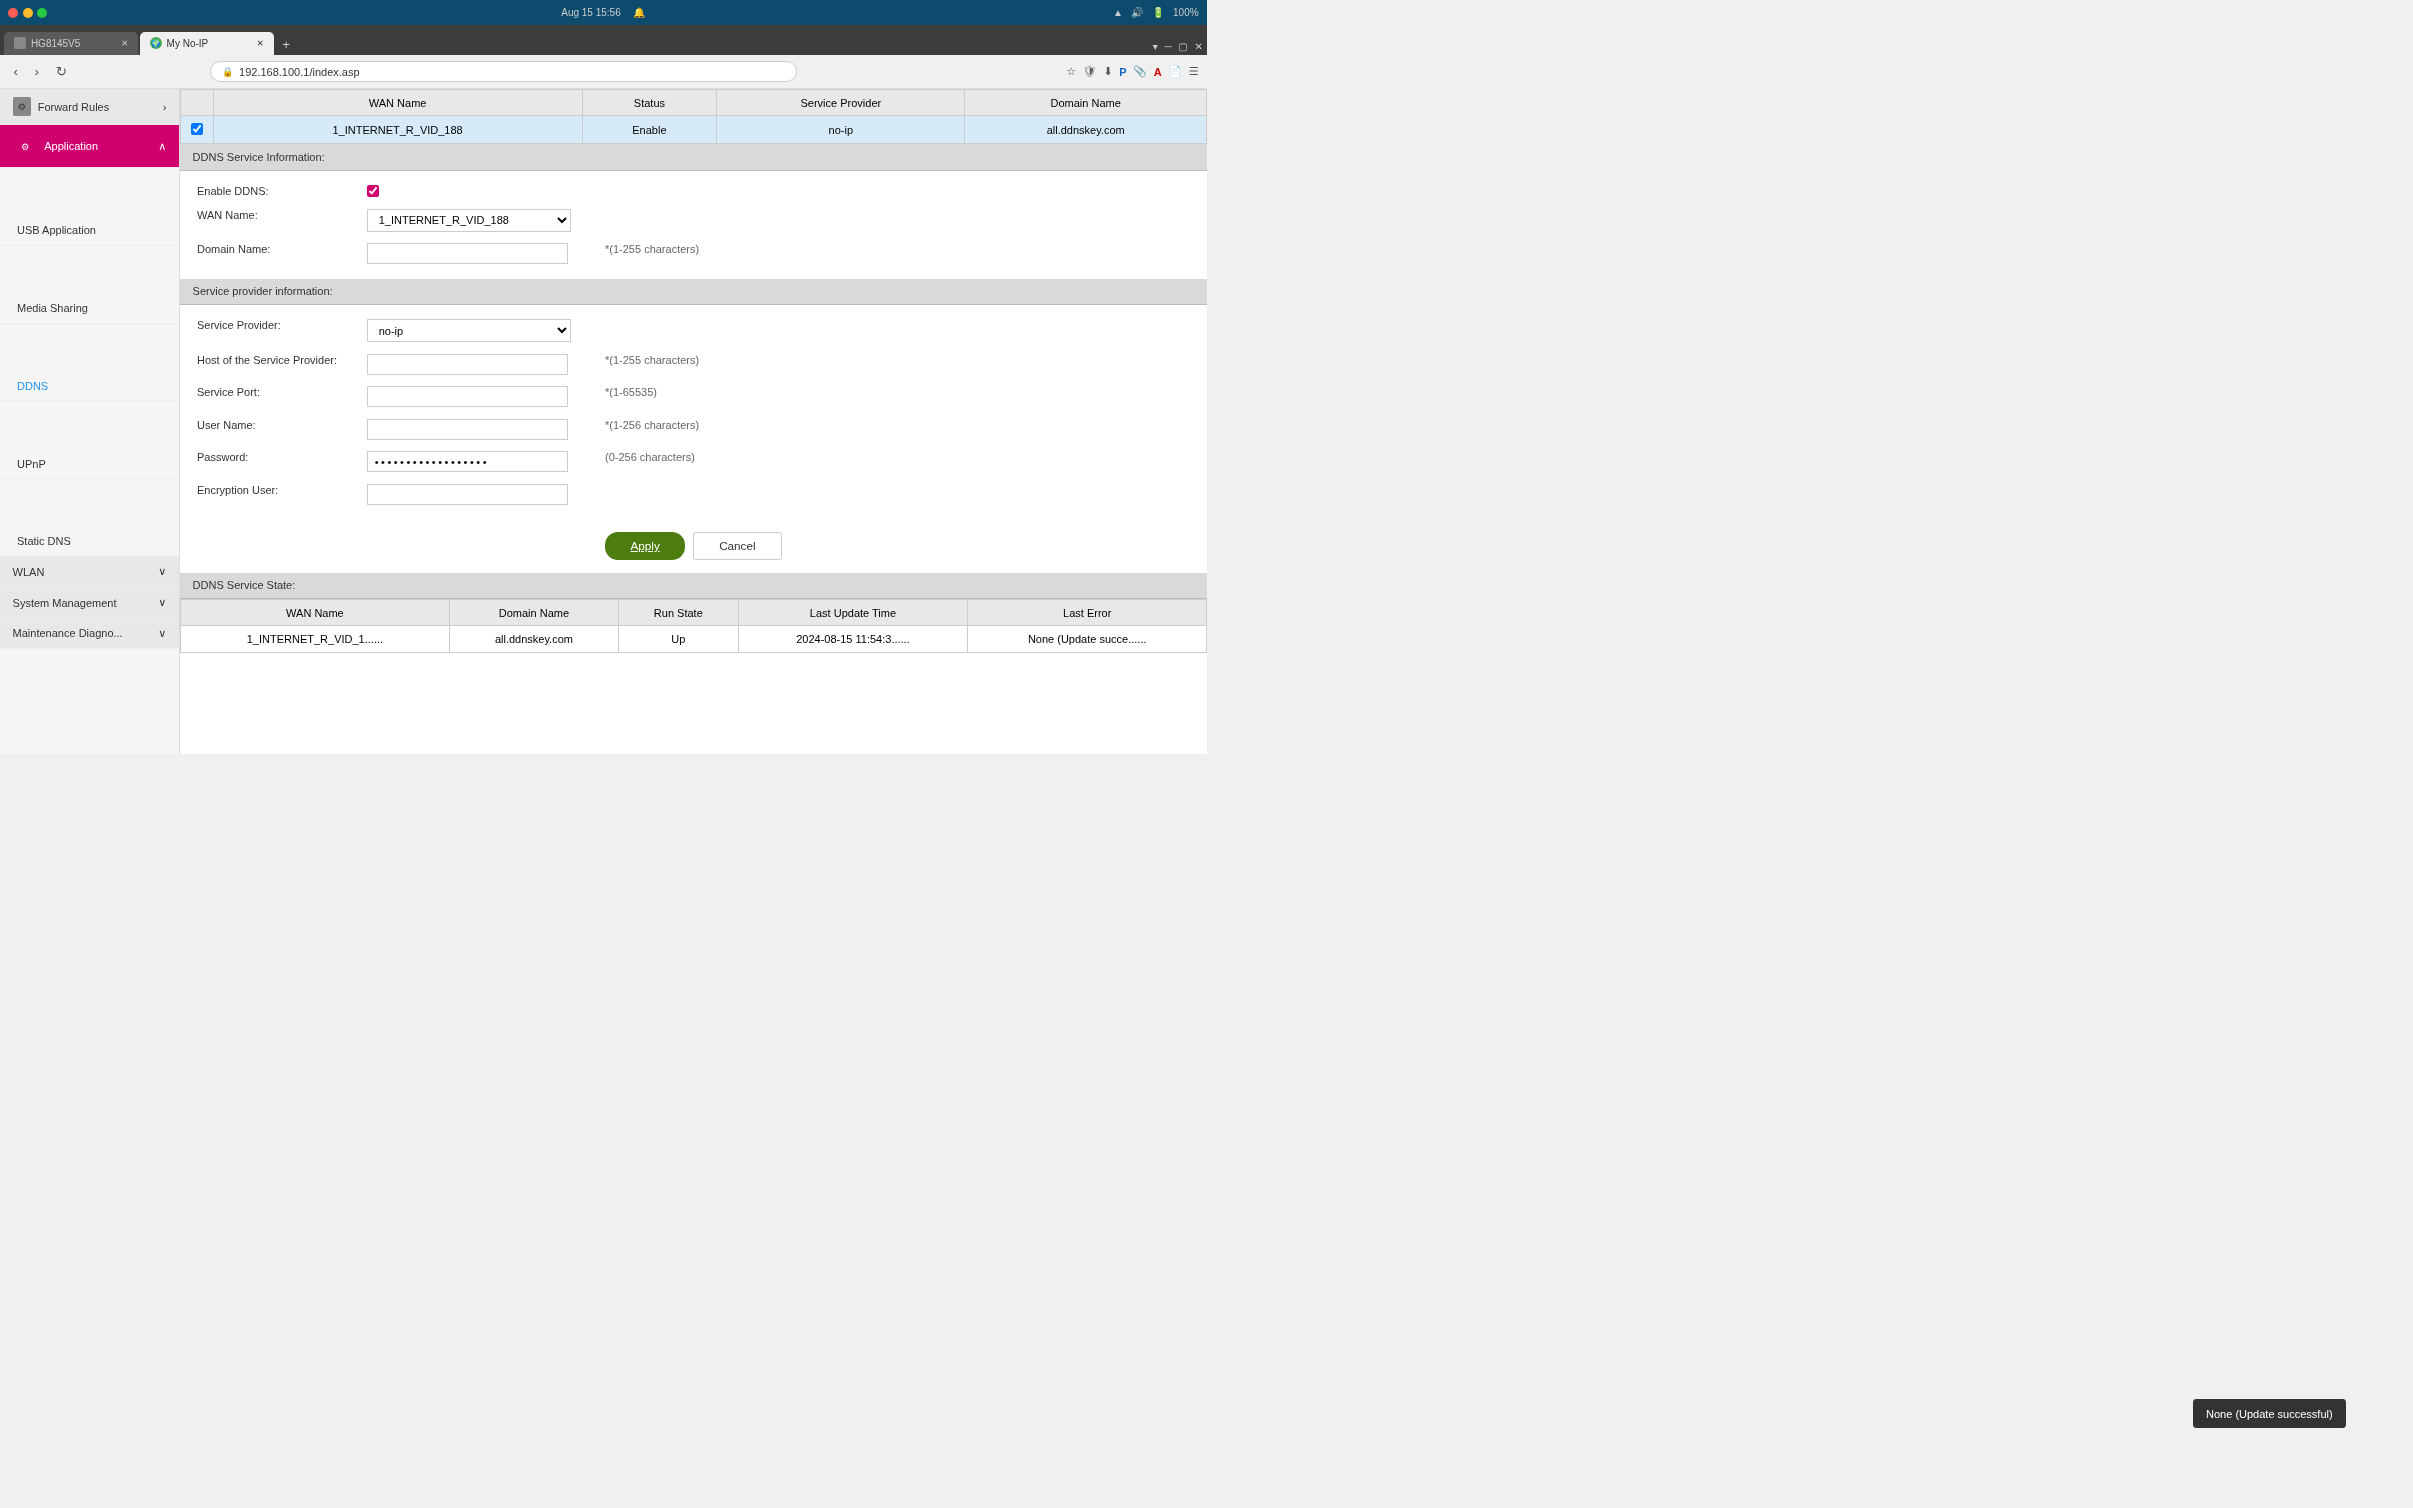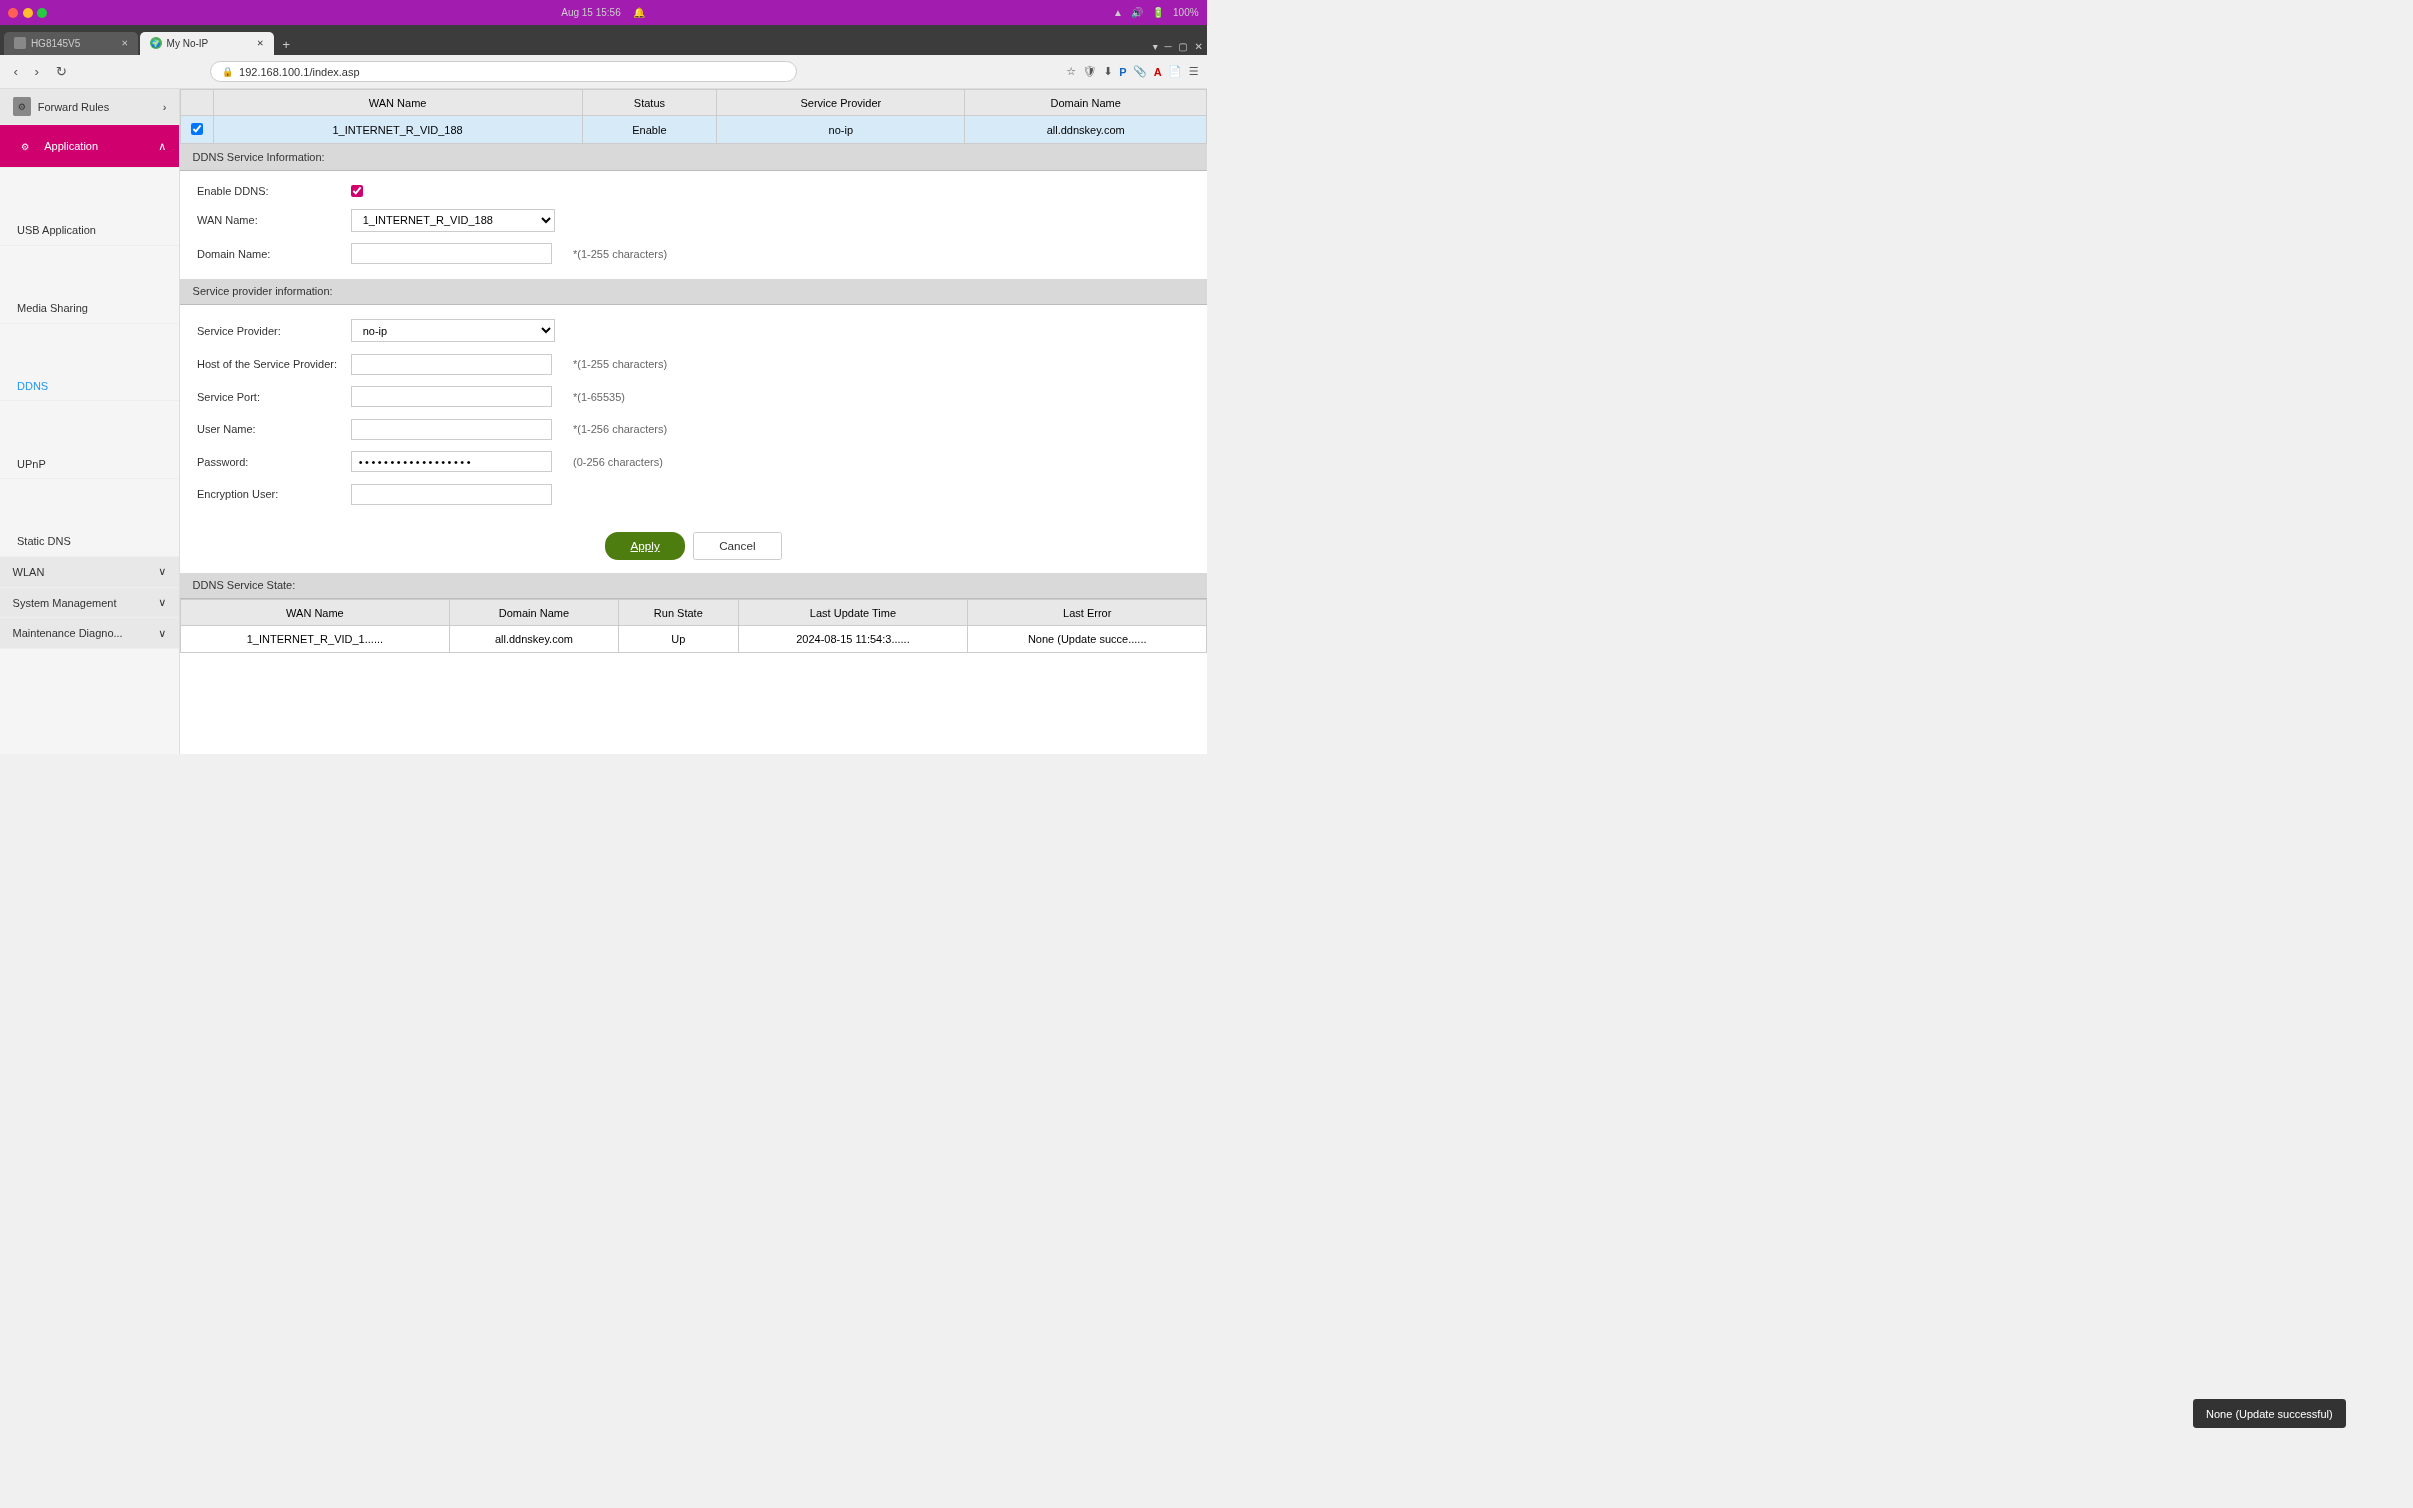--- a/index.html
+++ b/index.html
@@ -1,20 +1,20 @@
 <!DOCTYPE html>
 <html style="font-size:13.4px"><head>
   <meta charset="utf-8">
   <style>
     * { box-sizing: border-box; margin: 0; padding: 0; }
     body { font-family: Arial, sans-serif; font-size: 11px; background: #f0f0f0; width: 1207px; height: 754px; overflow: hidden; }
 
     
     .browser-chrome { background: #2b2b2b; width: 100%; }
-    .title-bar { background: #a21caf; height: 25px; display: flex; align-items: center; padding: 0 8.4px; gap: 6.7px; }
+    .title-bar { background: #0c4a6e; height: 25px; display: flex; align-items: center; padding: 0 8.4px; gap: 6.7px; }
     .title-bar-traffic { display: flex; gap: 4.2px; }
     .traffic-dot { width: 10px; height: 10px; border-radius: 50%; }
     .traffic-dot.red { background: #ff5f57; }
     .traffic-dot.yellow { background: #febc2e; }
     .traffic-dot.green { background: #28c840; }
     .title-bar-date { color: #ccc; font-size: 10px; position: absolute; left: 50%; transform: translateX(-50%); display: flex; gap: 12.6px; align-items: center; }
     .title-bar-icons { margin-left: auto; display: flex; gap: 8.4px; align-items: center; color: #ccc; font-size: 10px; }
 
     .tab-bar { background: #3c3c3c; height: 30px; display: flex; align-items: flex-end; padding: 0 4.2px; gap: 1.7px; }
     .tab { background: #5a5a5a; color: #ccc; padding: 5px 10px; border-radius: 5px 5px 0 0; font-size: 10px; display: flex; align-items: center; gap: 5px; height: 23.5px; cursor: pointer; min-width: 134px; }
@@ -50,21 +50,21 @@
     .ddns-top-table td { padding: 6.7px 10px; text-align: center; border: 0.8px solid #ccc; font-size: 11px; }
     .ddns-top-table tr.selected { background: #d6eaf8; }
     .checkbox-cell { width: 25px; }
     input[type=checkbox] { width: 11.7px; height: 11.7px; }
 
     
     .section-title { background: #d9d9d9; padding: 6.7px 12.6px; font-size: 11px; color: #333; border-bottom: 0.8px solid #bbb; }
 
     
     .form-container { padding: 8.4px 17px; }
-    .form-row { display: flex; align-items: center; padding: 5.9px 0; gap: 3px; }
+    .form-row { display: flex; align-items: flex-start; padding: 5.9px 0; gap: 19px; }
     .form-label { width: 151px; color: #333; font-size: 11px; flex-shrink: 0; }
     .form-hint { color: #666; font-size: 11px; margin-left: 18px; }
     input[type=text], input[type=password] { border: 0.8px solid #ccc; padding: 3.4px 6.7px; font-size: 11px; width: 201px; }
     select { border: 0.8px solid #ccc; padding: 3.4px 6.7px; font-size: 11px; width: 204px; background: white; }
 
     
     .checkbox-red { accent-color: #d0006f; width: 13.4px; height: 13.4px; }
 
     
     .btn-apply { background: #4d7c0f; color: white; border: none; padding: 6.7px 25px; font-size: 11.7px; cursor: pointer; border-radius: 13px; text-decoration: underline; }

